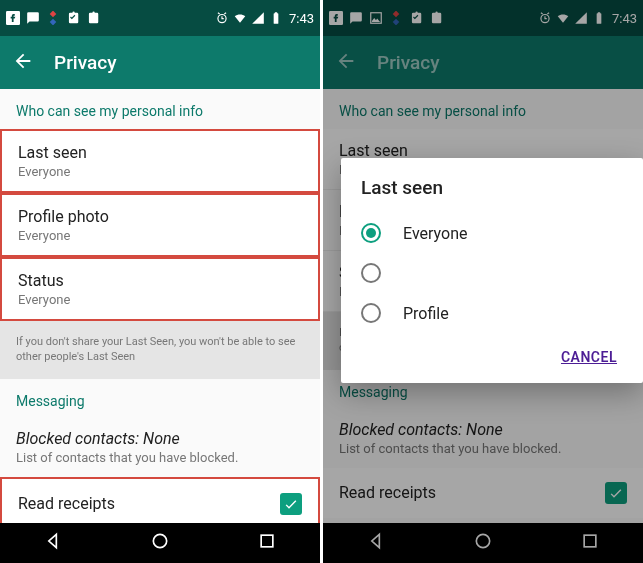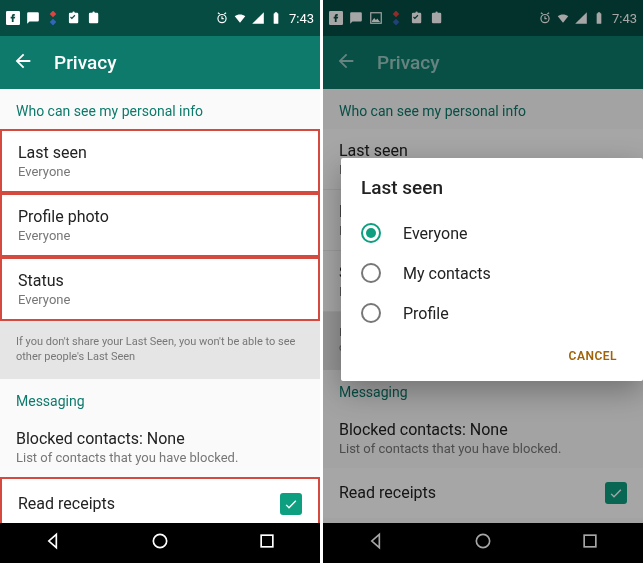--- a/index.html
+++ b/index.html
@@ -66,21 +66,21 @@
   .item .primary { font-size: 16px; color: #222; }
   .item .secondary { font-size: 13px; color: #777; margin-top:2px; }
   .note {
     background: #e5e5e5;
     padding: 14px 16px;
     color: #777;
     font-size: 11px;
     line-height:1.35;
   }
   .blocked { padding: 10px 16px 12px; }
-  .blocked .primary { font-size: 16px; color:#222; }
+  .blocked .primary { font-size: 16px; color:#222;font-style:italic; }
   .blocked .secondary { font-size:13px; color:#777; margin-top:2px;}
   .receipts-row {
     display:flex; align-items:center;
     padding: 14px 16px;
     background:#fff;
   }
   .receipts-row.highlighted { border:2px solid #d44a3f; }
   .receipts-row .primary { font-size:16px; color:#222; flex:1; }
   .checkbox {
     width:22px; height:22px; border-radius:3px; background:#0d9f7f;
@@ -107,21 +107,21 @@
   .radio {
     width:20px; height:20px; border:2px solid #777; border-radius:50%;
     display:flex; align-items:center; justify-content:center;
   }
   .radio.selected { border-color:#0d9f7f; }
   .radio.selected::after {
     content:""; width:10px; height:10px; border-radius:50%; background:#0d9f7f;
   }
   .radio-label { font-size:16px; color:#222; }
   .dialog-actions { display:flex; justify-content:flex-end; margin-top:8px;}
-  .dialog-cancel { color:#a16207; font-size:12px; font-weight:600; letter-spacing:0.5px; padding:8px 6px; }
+  .dialog-cancel { color:#4c1d95; font-size:14px; font-weight:600; letter-spacing:0.5px; padding:8px 6px;text-decoration:underline; }
   
   .screen.right .appbar { background:#0d7a6b; }
   .screen.right .appbar .title, .screen.right .appbar .back svg { opacity:0.6; }
 </style>
 </head>
 <body>
 
 <div class="screen left">
   <div class="statusbar">
     <div class="sb-left">
@@ -351,21 +351,20 @@
   <div class="dim"></div>
 
   <div class="dialog">
     <div class="dialog-title">Last seen</div>
     <div class="radio-row">
       <span class="radio selected"></span>
       <span class="radio-label">Everyone</span>
     </div>
     <div class="radio-row">
       <span class="radio"></span>
-      <span class="radio-label">My contacts</span>
     </div>
     <div class="radio-row">
       <span class="radio"></span>
       <span class="radio-label">Profile</span>
     </div>
     <div class="dialog-actions">
       <span class="dialog-cancel">CANCEL</span>
     </div>
   </div>
 </div>

